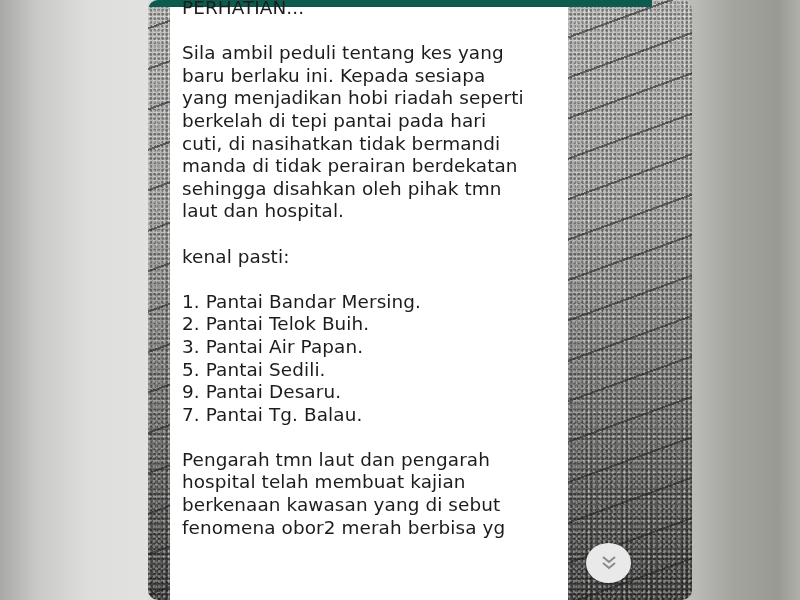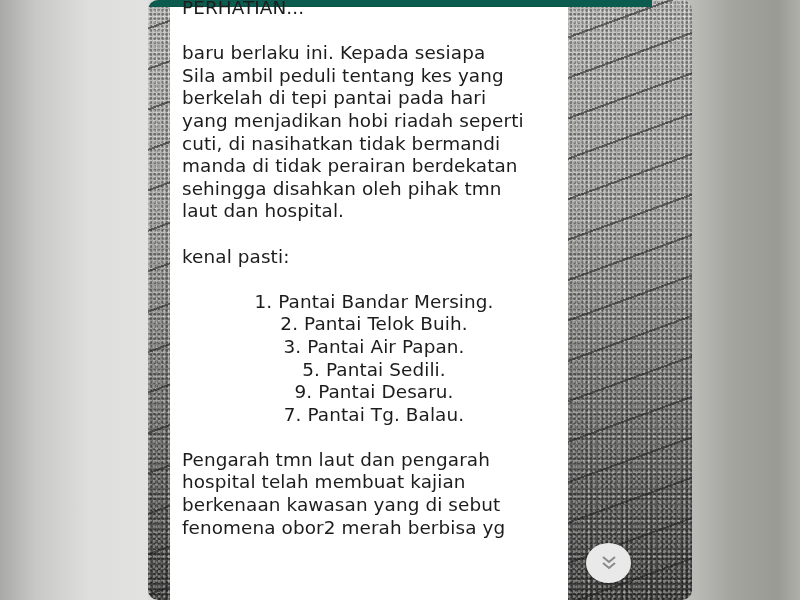--- a/index.html
+++ b/index.html
@@ -40,21 +40,21 @@
     }
     .msg {
       position: absolute; left: 12px; top: -10px; width: 384px;
       font-family: "DejaVu Sans", sans-serif;
       font-size: 18.4px; line-height: 22.6px; color: #1c1c1c;
       letter-spacing: 0.1px;
     }
     .msg p { margin: 0; }
     .gap { height: 22.6px; }
     .list { margin: 0; padding: 0; list-style: none; }
-    .list li { margin: 0; text-align: center; }
+    .list li { margin: 0; }
     .scroll-down {
       position: absolute; left: 438px; top: 543px; width: 45px; height: 40px;
       border-radius: 50%;
       background: #e9e9e9;
       display: flex; align-items: center; justify-content: center;
       box-shadow: 0 1px 3px rgba(0,0,0,0.35);
     }
     .scroll-down svg { display: block; }
   </style>
 </head>
@@ -64,24 +64,24 @@
 <div class="side-right"></div>
 
 <div class="phone">
   <div class="header-bar"></div>
 
   <div class="bubble">
     <div class="msg">
       <p>PERHATIAN...</p>
       <div class="gap"></div>
 
+      <p>Sila ambil peduli tentang kes yang</p>
       <p>baru berlaku ini. Kepada sesiapa</p>
-      <p>Sila ambil peduli tentang kes yang</p>
+      <p>yang menjadikan hobi riadah seperti</p>
       <p>berkelah di tepi pantai pada hari</p>
-      <p>yang menjadikan hobi riadah seperti</p>
       <p>cuti, di nasihatkan tidak bermandi</p>
       <p>manda di tidak perairan berdekatan</p>
       <p>sehingga disahkan oleh pihak tmn</p>
       <p>laut dan hospital.</p>
       <div class="gap"></div>
 
       <p>kenal pasti:</p>
       <div class="gap"></div>
 
       <ul class="list">

